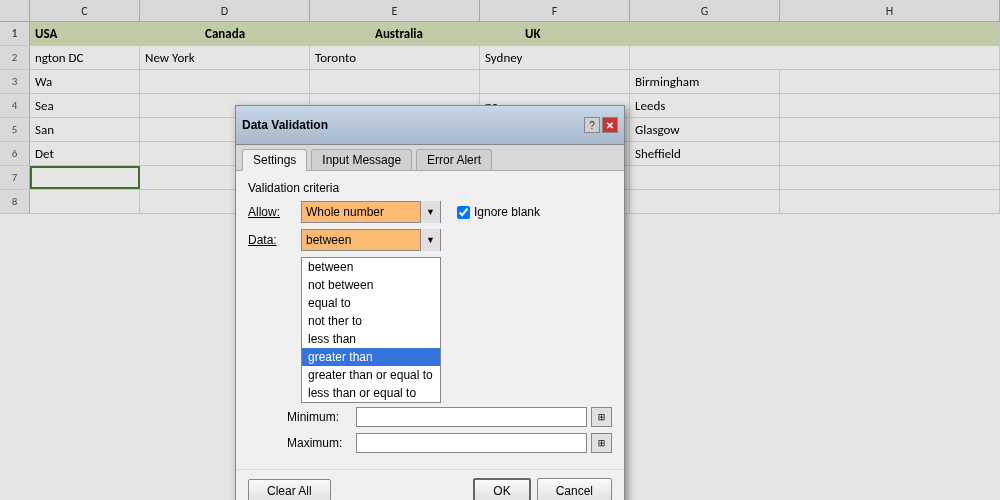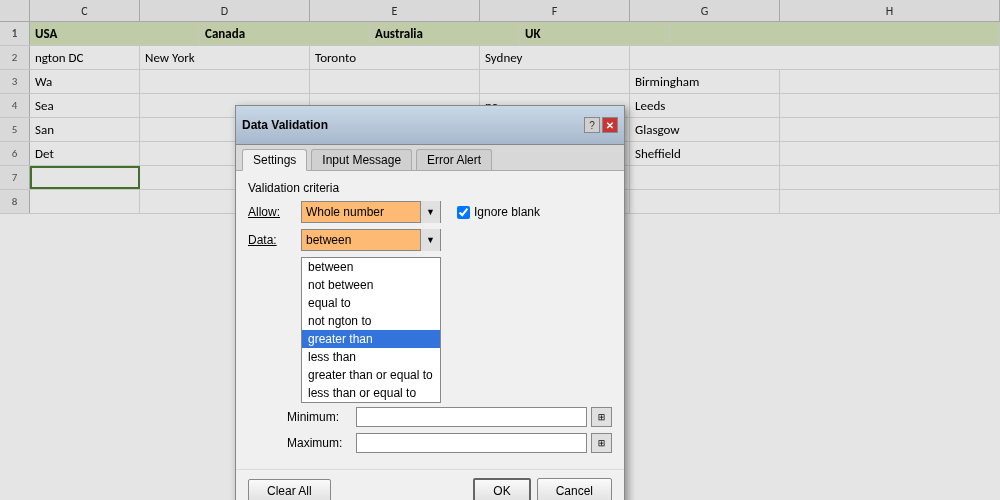--- a/index.html
+++ b/index.html
@@ -453,23 +453,23 @@
           <div class="select-arrow-btn">
             <span>▼</span>
           </div>
         </div>
       </div>
 
       <div class="dropdown-list">
         <div class="dropdown-item">between</div>
         <div class="dropdown-item">not between</div>
         <div class="dropdown-item">equal to</div>
-        <div class="dropdown-item">not ngton to</div>
+        <div class="dropdown-item">not ther to</div>
+        <div class="dropdown-item">less than</div>
         <div class="dropdown-item selected">greater than</div>
-        <div class="dropdown-item">less than</div>
         <div class="dropdown-item">greater than or equal to</div>
         <div class="dropdown-item">less than or equal to</div>
       </div>
 
       <div class="input-area">
         <div class="input-row">
           <span class="input-label">Minimum:</span>
           <input type="text" class="text-input" value="" style="">
           <div class="ref-btn">
             <span>⊞</span>

